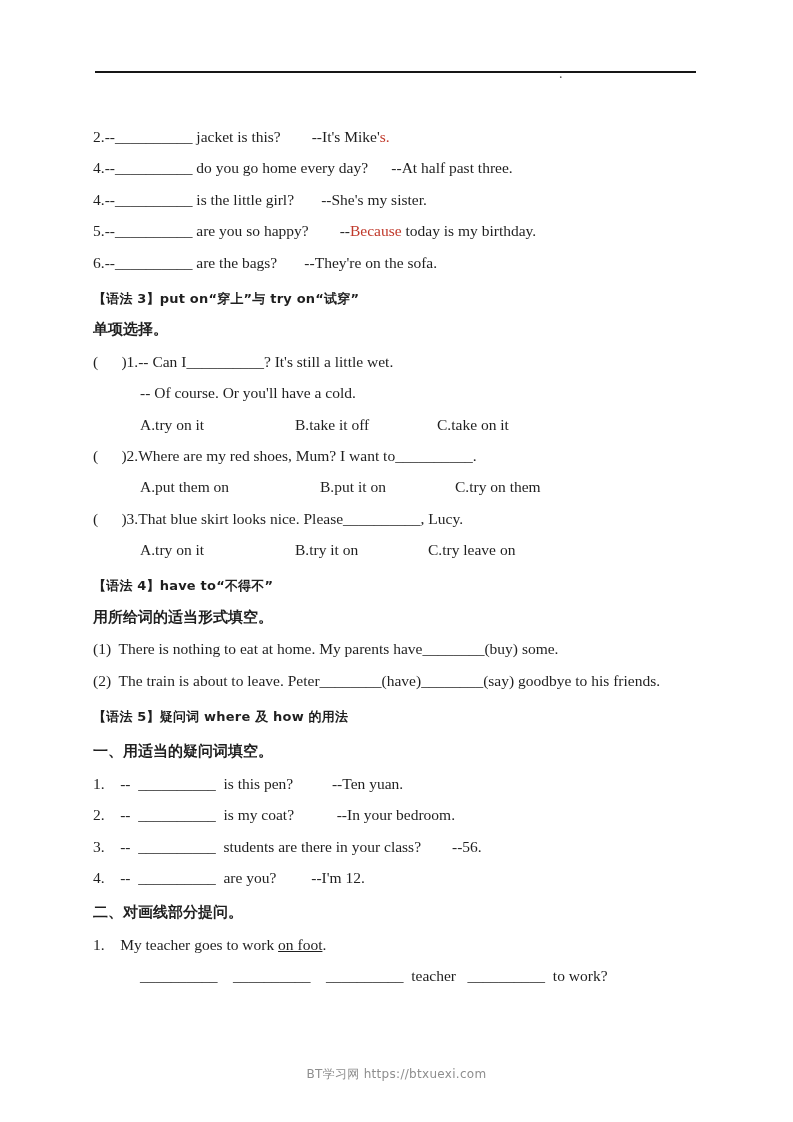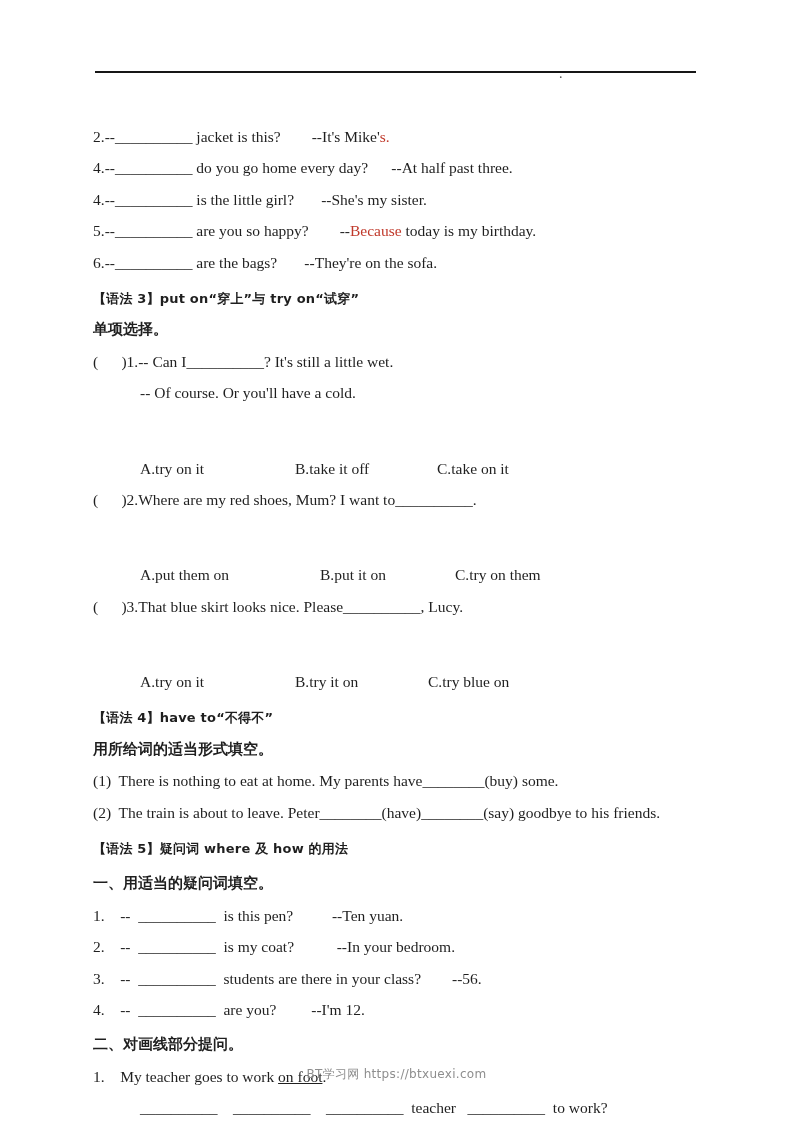--- a/index.html
+++ b/index.html
@@ -54,21 +54,20 @@
     font-size: 15px;
   }
   .part-title { margin-top: 4px; }
   .indent1 { padding-left: 47px; }
   .opts {
     display: flex;
     padding-left: 47px;
     height: 31.4px;
     line-height: 31.4px;
     white-space: pre;
-    margin-top: 44px;
   }
   .opts-r1 .col-a { display: inline-block; width: 155px; }
   .opts-r1 .col-b { display: inline-block; width: 142px; }
   .opts-r2 .col-a { display: inline-block; width: 180px; }
   .opts-r2 .col-b { display: inline-block; width: 135px; }
   .opts-r3 .col-a { display: inline-block; width: 155px; }
   .opts-r3 .col-b { display: inline-block; width: 133px; }
   .footer {
     position: absolute;
     left: 0;
@@ -112,21 +111,21 @@
     <div class="opts opts-r2">
       <span class="col-a">A.put them on</span>
       <span class="col-b">B.put it on</span>
       <span class="col-c">C.try on them</span>
     </div>
 
     <div class="line">(      )3.That blue skirt looks nice. Please__________, Lucy.</div>
     <div class="opts opts-r3">
       <span class="col-a">A.try on it</span>
       <span class="col-b">B.try it on</span>
-      <span class="col-c">C.try blue on</span>
+      <span class="col-c">C.try leave on</span>
     </div>
 
     <div class="line section-title">【语法 4】have to“不得不”</div>
     <div class="line cn-instruction">用所给词的适当形式填空。</div>
     <div class="line">(1)  There is nothing to eat at home. My parents have________(buy) some.</div>
     <div class="line">(2)  The train is about to leave. Peter________(have)________(say) goodbye to his friends.</div>
 
     <div class="line section-title">【语法 5】疑问词 where 及 how 的用法</div>
     <div class="line cn-instruction part-title">一、用适当的疑问词填空。</div>
     <div class="line">1.    --  __________  is this pen?          --Ten yuan.</div>

